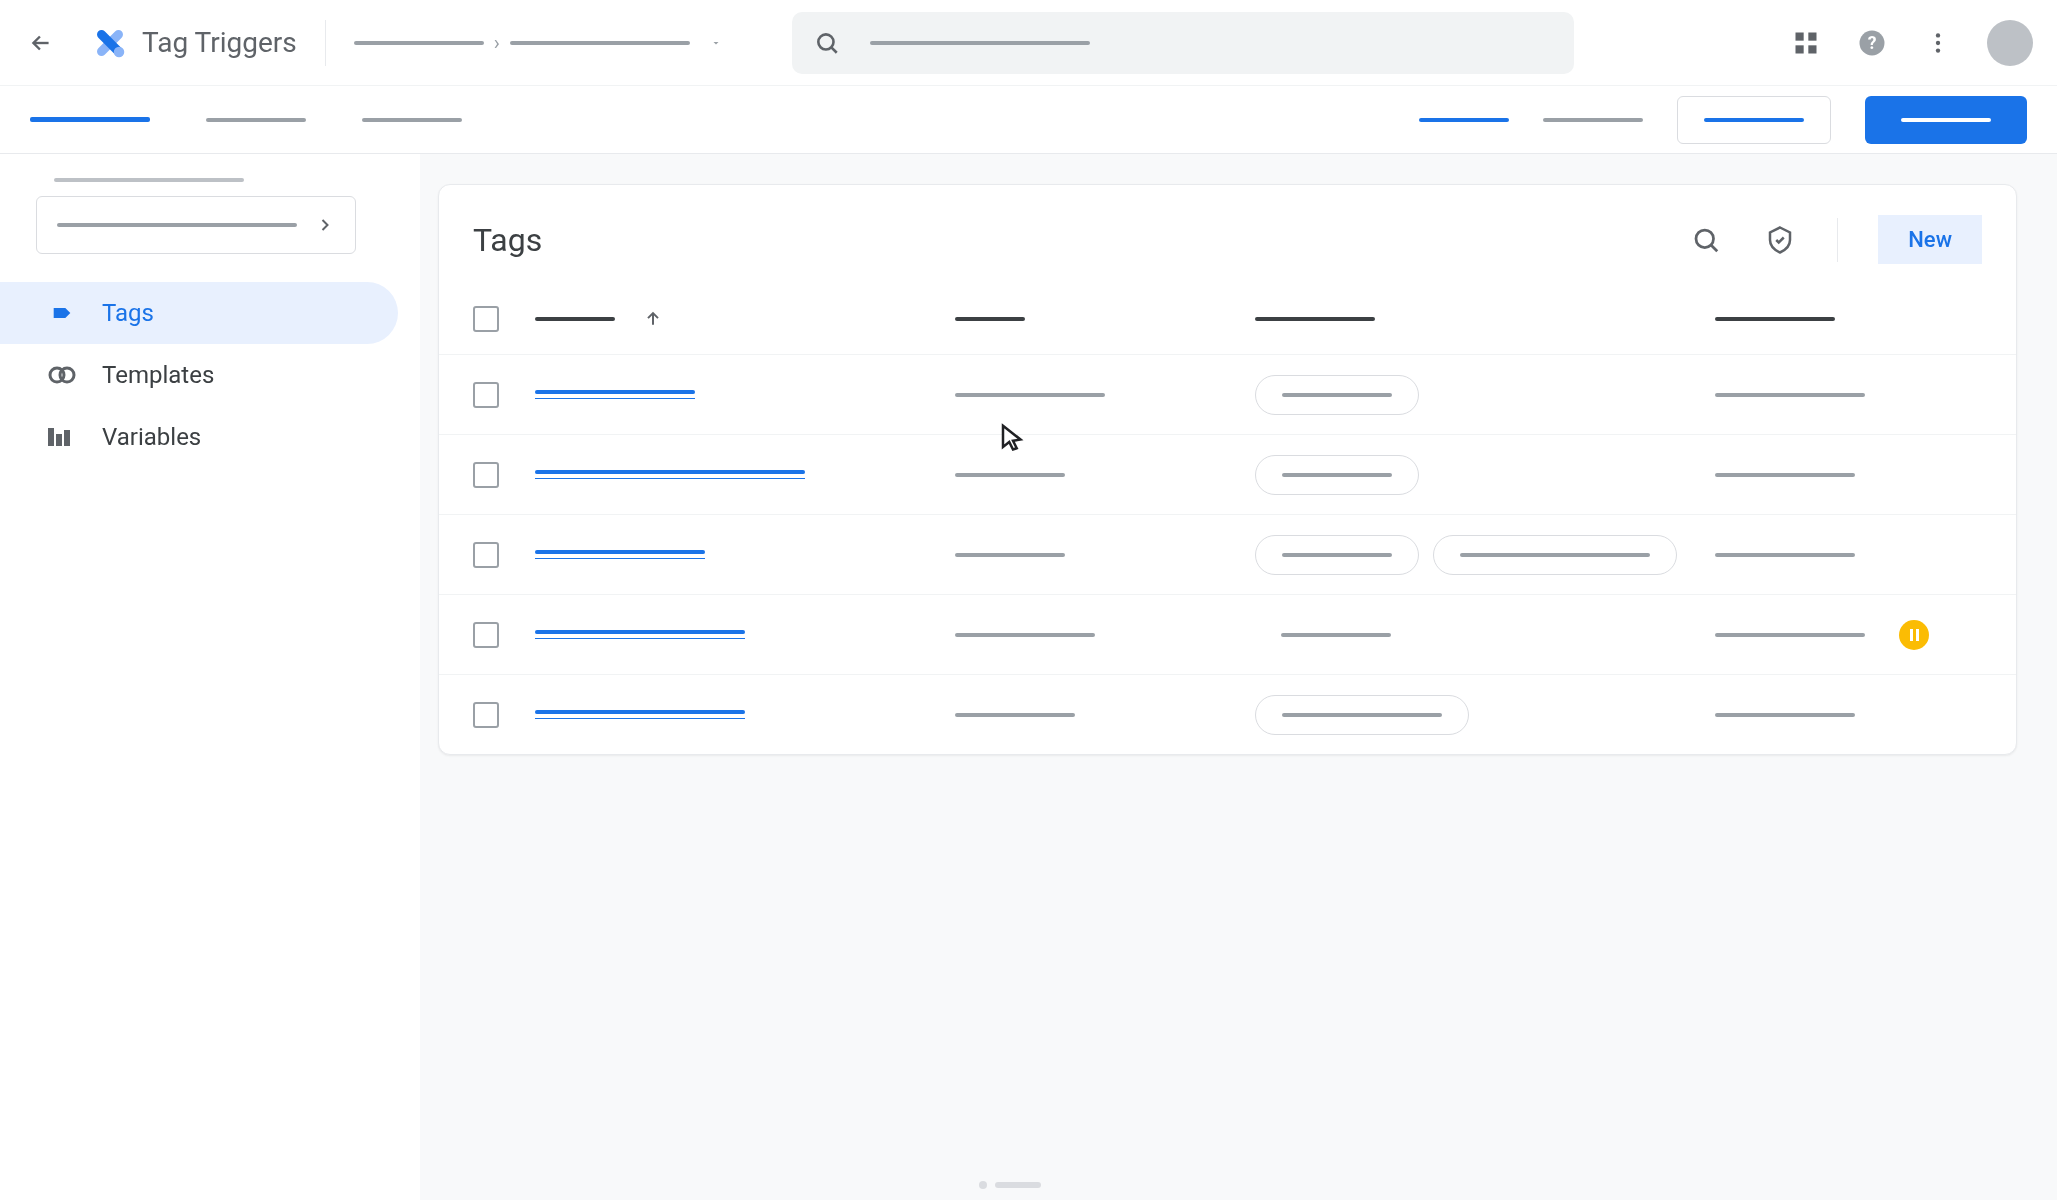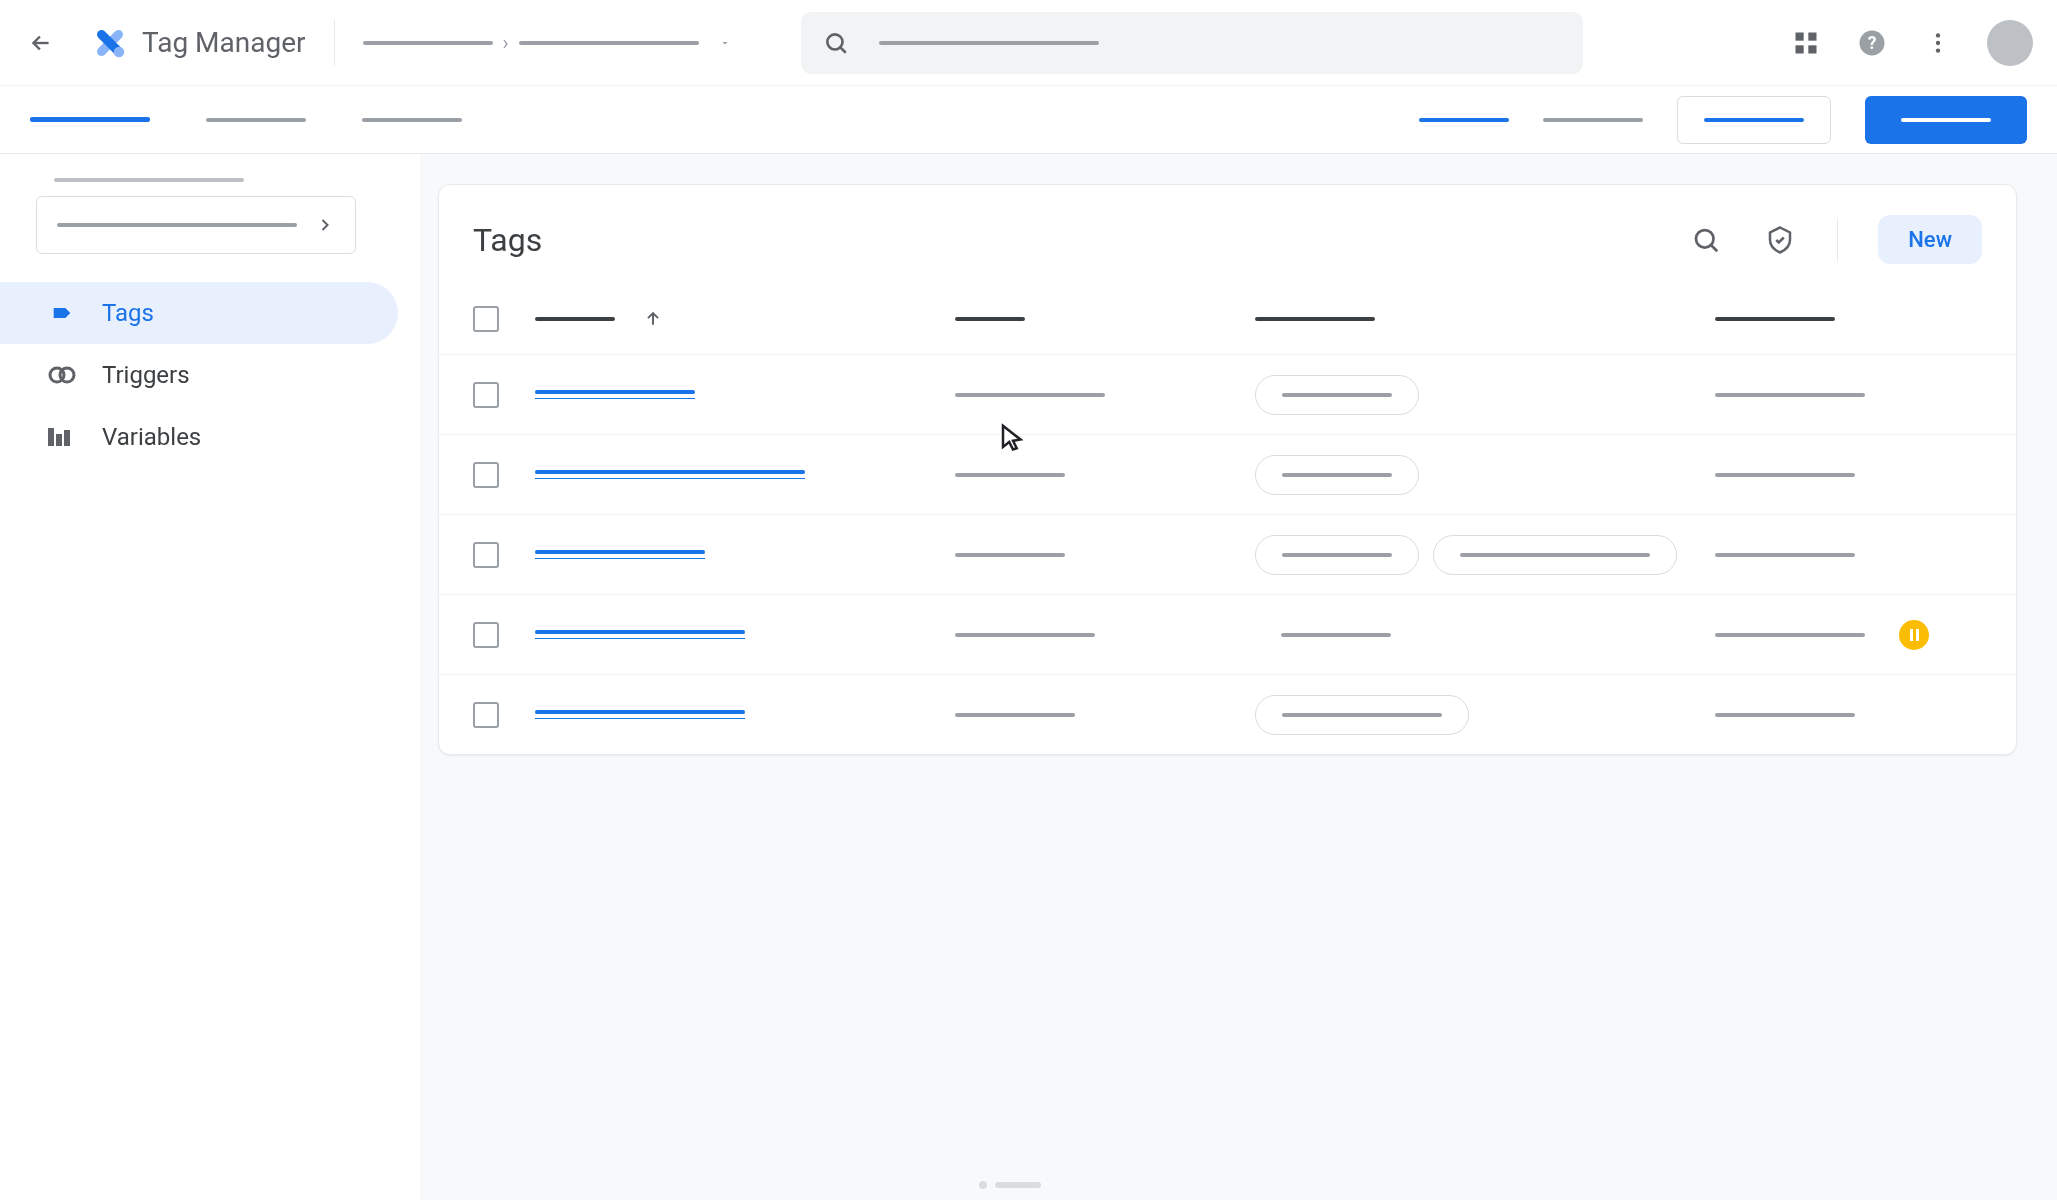--- a/index.html
+++ b/index.html
@@ -51,21 +51,21 @@
 .nav-item.active .nicon { color:#1a73e8; }
 
 
 .main { flex:1; padding:30px 40px 0 18px; position:relative; }
 .card { background:#fff; border:1px solid #e8eaed; border-radius:12px; box-shadow:0 1px 2px rgba(60,64,67,.08); }
 
 .card-head { display:flex; align-items:center; padding:30px 34px 20px 34px; }
 .card-title { font-size:32px; color:#3c4043; font-weight:400; }
 .card-head-actions { margin-left:auto; display:flex; align-items:center; gap:40px; }
 .divider-v { width:1px; height:44px; background:#e8eaed; }
-.new-btn { background:#e8f0fe; color:#1a73e8; font-size:22px; font-weight:500; padding:12px 30px; border-radius:12px; cursor:pointer; }
+.new-btn { background:#e8f0fe; color:#1a73e8; font-size:22px; font-weight:500; padding:12px 30px; border-radius:0; cursor:pointer; }
 
 .row { display:flex; align-items:center; padding:0 34px; height:80px; border-top:1px solid #f1f3f4; }
 .row.header-row { height:70px; border-top:none; }
 .cbx { width:26px; height:26px; border:2.5px solid #9aa0a6; border-radius:3px; flex-shrink:0; }
 .col { display:flex; align-items:center; gap:14px; }
 .c1 { flex:0 0 420px; margin-left:36px; }
 .c2 { flex:0 0 300px; }
 .c3 { flex:0 0 460px; gap:14px; }
 .c4 { flex:1; }
 .hline { height:4px; border-radius:2px; }
@@ -97,21 +97,21 @@
         <path d="M19 12H5"></path>
         <path d="M11 18l-6-6 6-6"></path>
       </svg>
   </div>
   <div class="logo-area">
     <svg class="gtm-logo" viewBox="0 0 48 48">
       <rect x="18" y="2" width="12" height="44" rx="6" transform="rotate(45 24 24)" fill="#8ab4f8"></rect>
       <rect x="18" y="2" width="12" height="44" rx="6" transform="rotate(-45 24 24)" fill="#1a73e8"></rect>
       <circle cx="36" cy="36" r="7" fill="#8ab4f8"></circle>
     </svg>
-    <span class="app-title">Tag Manager</span>
+    <span class="app-title">Tag Triggers</span>
   </div>
   <div class="crumb-sep"></div>
   <div class="breadcrumb">
     <div class="crumb-line" style="width:130px"></div>
     <span style="color:#9aa0a6;font-size:20px">›</span>
     <div class="crumb-line" style="width:180px"></div>
     <svg class="crumb-dd" viewBox="0 0 24 24" fill="currentColor">
         <path d="M7 10l5 5 5-5z"></path>
       </svg>
   </div>
@@ -185,21 +185,21 @@
         </span>
       <span>Tags</span>
     </div>
     <div class="nav-item">
       <span class="nicon">
           <svg width="28" height="22" viewBox="0 0 28 22" fill="none" stroke="currentColor" stroke-width="3">
             <circle cx="9" cy="11" r="7"></circle>
             <circle cx="19" cy="11" r="7"></circle>
           </svg>
         </span>
-      <span>Triggers</span>
+      <span>Templates</span>
     </div>
     <div class="nav-item">
       <span class="nicon">
           <svg width="28" height="18" viewBox="0 0 28 18" fill="currentColor">
             <rect x="0" y="0" width="6" height="18"></rect>
             <rect x="8" y="6" width="6" height="12"></rect>
             <rect x="16" y="2" width="6" height="16"></rect>
           </svg>
         </span>
       <span>Variables</span>

